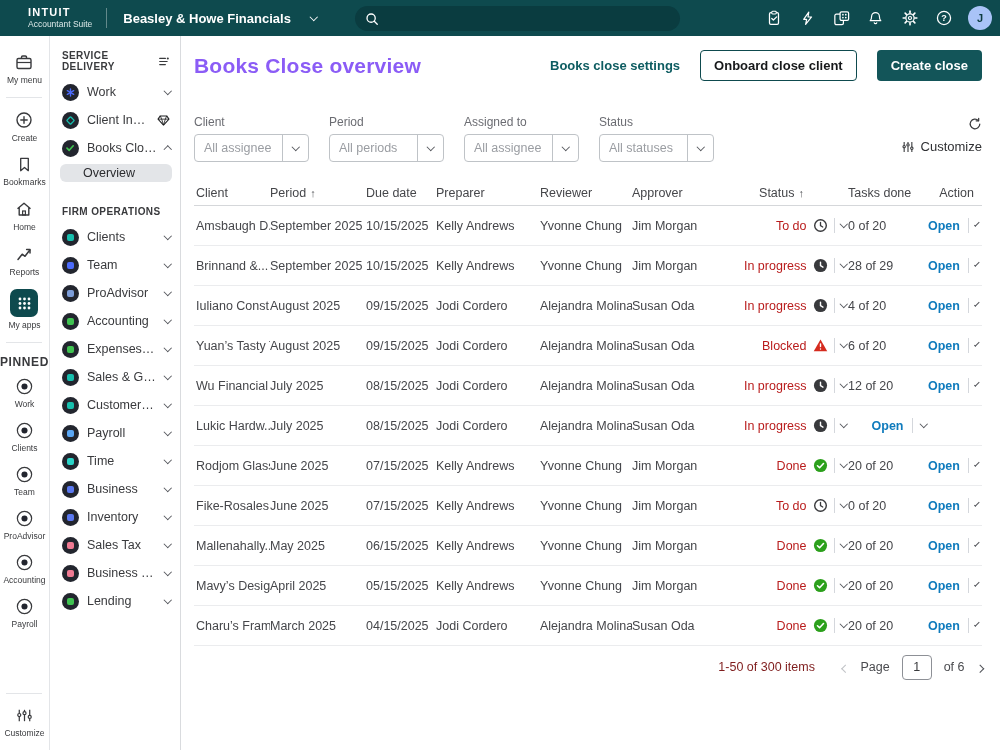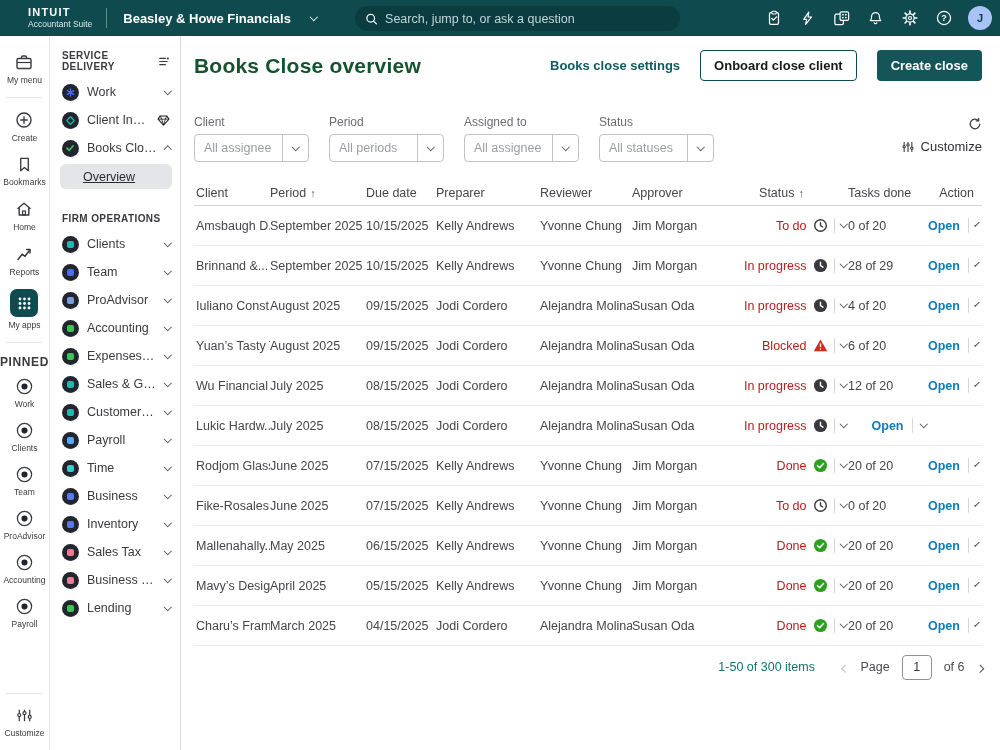--- a/index.html
+++ b/index.html
@@ -41,28 +41,28 @@
   .nav-h .t { font-size:10px; font-weight:700; letter-spacing:.4px; color:#393a3d; }
   .nav-item { display:flex; align-items:center; gap:8px; height:28px; padding:0 10px 0 12px; cursor:pointer; }
   .nav-lbl { flex:1; font-size:12.5px; color:#393a3d; white-space:nowrap; overflow:hidden; text-overflow:ellipsis; }
   .app-ic { width:17px; height:17px; min-width:17px; border-radius:50%; background:#22252e; display:flex; align-items:center; justify-content:center; }
   .app-dot { width:7px; height:7px; border-radius:2px; }
   .chev { width:5.5px; height:5.5px; border-right:1.5px solid #52545a; border-bottom:1.5px solid #52545a; display:inline-block; }
   .chev.down { transform:rotate(45deg); margin-top:-3px; }
   .chev.up { transform:rotate(225deg); margin-top:3px; }
   .chev.left { transform:rotate(135deg); }
   .chev.right { transform:rotate(-45deg); }
-  .sub-sel { margin:2px 8px 10px 10px; background:#e3e5e8; border-radius:6px; height:25px; display:flex; align-items:center;
-    padding-left:23px; font-size:12.5px; color:#2b2c2f; cursor:pointer;text-decoration:underline; }
+  .sub-sel { margin:2px 8px 10px 10px; background:#e3e5e8; border-radius:6px; height:18px; display:flex; align-items:center;
+    padding-left:23px; font-size:12.5px; color:#2b2c2f; cursor:pointer; }
   .nav-gap { height:14px; }
 
   
   .main { flex:1; padding:14px 18px 0 13px; }
   .page-head { display:flex; align-items:center; }
-  .page-title { font-size:21px; font-weight:700; color:#14532d; letter-spacing:.2px; }
+  .page-title { font-size:21px; font-weight:700; color:#8b5cf6; letter-spacing:.2px; }
   .head-actions { margin-left:auto; display:flex; align-items:center; gap:20px; }
   .link-teal { color:#0d5c61; font-size:13px; font-weight:600; cursor:pointer; }
   .btn-outline { border:1px solid #0e4a4e; background:#fff; color:#16181a; border-radius:4px; font-size:13px; font-weight:600;
     padding:7px 13px; cursor:pointer; font-family:"Liberation Sans",sans-serif; }
   .btn-fill { border:none; background:#135559; color:#fff; border-radius:4px; font-size:13px; font-weight:600;
     padding:8px 14px; cursor:pointer; font-family:"Liberation Sans",sans-serif; }
 
   
   .filters { display:flex; gap:20px; margin-top:34px; align-items:flex-start; }
   .fgroup { width:115px; }
@@ -89,21 +89,21 @@
   .open-link { color:#0f7bbd; font-weight:600; font-size:12.5px; cursor:pointer; }
   .st-icon { width:15px; height:15px; display:inline-flex; }
   .st-icon svg { width:15px; height:15px; display:none; }
   .trow[data-status="todo"] .ic-todo { display:block; }
   .trow[data-status="inprogress"] .ic-inprogress { display:block; }
   .trow[data-status="blocked"] .ic-blocked { display:block; }
   .trow[data-status="done"] .ic-done { display:block; }
 
   
   .tfoot { display:flex; align-items:center; justify-content:flex-end; gap:12px; height:42px; font-size:12.5px; color:#4a4b4f; }
-  .tfoot .summary { color:#0f766e; margin-right:16px; }
+  .tfoot .summary { color:#7f1d1d; margin-right:16px; }
   .page-input { width:30px; height:25px; border:1px solid #8d9096; border-radius:4px; text-align:center; font-size:12.5px;
     font-family:"Liberation Sans",sans-serif; color:#393a3d; }
   .pg-prev .chev { border-color:#c0c3c7; }
 </style>
 </head>
 <body>
 
 <div class="topbar">
   <div class="logo">
     <span class="l1">INTUIT</span>
@@ -112,21 +112,20 @@
   <div class="tb-div"></div>
   <div class="client-switch">
     <span>Beasley &amp; Howe Financials</span>
     <span class="chev down" style="border-color:#fff;"></span>
   </div>
   <div class="search">
     <svg width="14" height="14" viewBox="0 0 16 16">
       <circle cx="7" cy="7" r="4.7" fill="none" stroke="#fff" stroke-width="1.5"></circle>
       <line x1="10.6" y1="10.6" x2="14" y2="14" stroke="#fff" stroke-width="1.5" stroke-linecap="round"></line>
     </svg>
-    <input type="text" readonly="" placeholder="Search, jump to, or ask a question" style="">
   </div>
   <div class="tb-right">
     <span class="tb-ic">
       <svg width="18" height="18" viewBox="0 0 20 20">
           <rect x="5" y="4" width="10" height="13" rx="1.5" fill="none" stroke="#fff" stroke-width="1.4"></rect>
           <rect x="7.5" y="2.5" width="5" height="3" rx="1" fill="#0e4a4e" stroke="#fff" stroke-width="1.2"></rect>
           <path d="M7.5 10.5 l1.8 1.8 L13 8.7" fill="none" stroke="#fff" stroke-width="1.4" stroke-linecap="round" stroke-linejoin="round"></path>
         </svg>
     </span>
     <span class="tb-ic">

